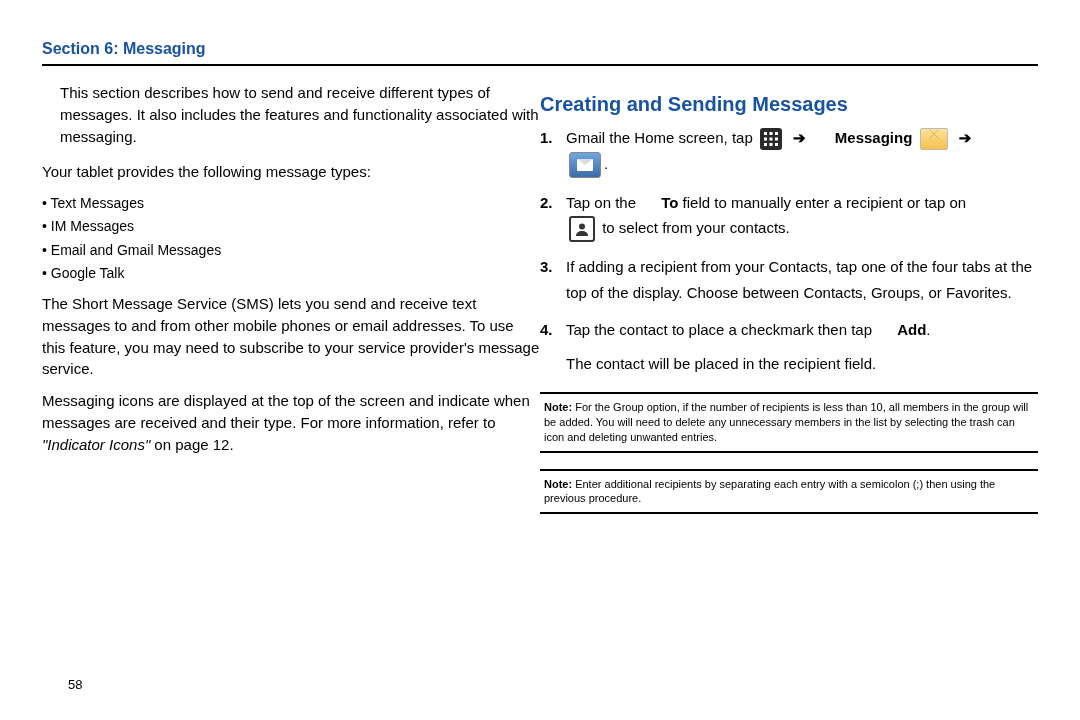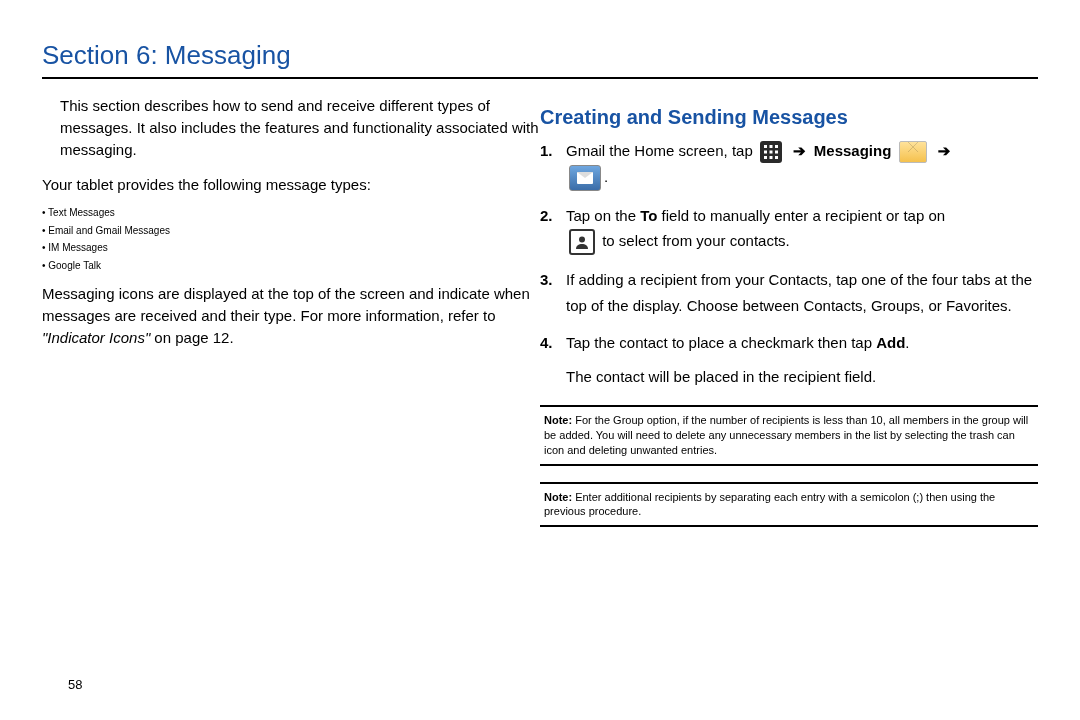--- a/index.html
+++ b/index.html
@@ -10,22 +10,22 @@
     color: #000;
     width: 1080px;
     height: 720px;
     box-sizing: border-box;
   }
   .page {
     padding: 40px 42px 20px 42px;
     box-sizing: border-box;
   }
   .section-title {
-    font-size: 26px;
-    font-weight: normal;
+    font-size: 16px;
+    font-weight: bold;
     color: #1853a3;
     margin: 0 0 6px 0;
   }
   .title-rule {
     border: none;
     border-top: 2px solid #000;
     margin: 0 0 16px 0;
   }
   .columns {
     display: flex;
@@ -44,21 +44,21 @@
     font-size: 20px;
     margin: 8px 0 6px 0;
   }
   .body-text {
     margin: 0 0 10px 0;
   }
   .bullets {
     margin: 2px 0 10px 0;
   }
   .bullets div {
-    font-size: 10px;
+    font-size: 14px;
     margin: 3px 0;
   }
   .bullets div::before {
     content: "• ";
   }
   .italic-ref {
     font-style: italic;
   }
   ol.steps {
     list-style: none;
@@ -153,41 +153,42 @@
   }
   .note-block .note-label {
     font-weight: bold;
   }
   .page-num {
     position: absolute;
     left: 68px;
     bottom: 28px;
     font-size: 13px;
   }
-  b { font-weight: bold; }
+  b { font-weight: bold; margin-left: 21px; }
 </style>
 </head>
 <body>
 
 <div class="page">
   <div class="section-title">Section 6: Messaging</div>
   <hr class="title-rule">
 
   <div class="columns">
 
     <div class="col">
       <p class="intro">This section describes how to send and receive different types of messages. It also includes the features and functionality associated with messaging.</p>
 
       <p class="body-text">Your tablet provides the following message types:</p>
       <div class="bullets">
         <div>Text Messages</div>
+        <div>IM Messages</div>
         <div>Email and Gmail Messages</div>
-        <div>IM Messages</div>
         <div>Google Talk</div>
       </div>
+      <p class="body-text">The Short Message Service (SMS) lets you send and receive text messages to and from other mobile phones or email addresses. To use this feature, you may need to subscribe to your service provider's message service.</p>
       <p class="body-text">
         <span>Messaging icons are displayed at the top of the screen and indicate when messages are received and their type. For more information, refer to </span><span class="italic-ref">"Indicator Icons"</span><span>  on page 12.</span>
       </p>
     </div>
 
     <div class="col">
       <div class="sub-heading">Creating and Sending Messages</div>
 
       <ol class="steps">
         <li>

